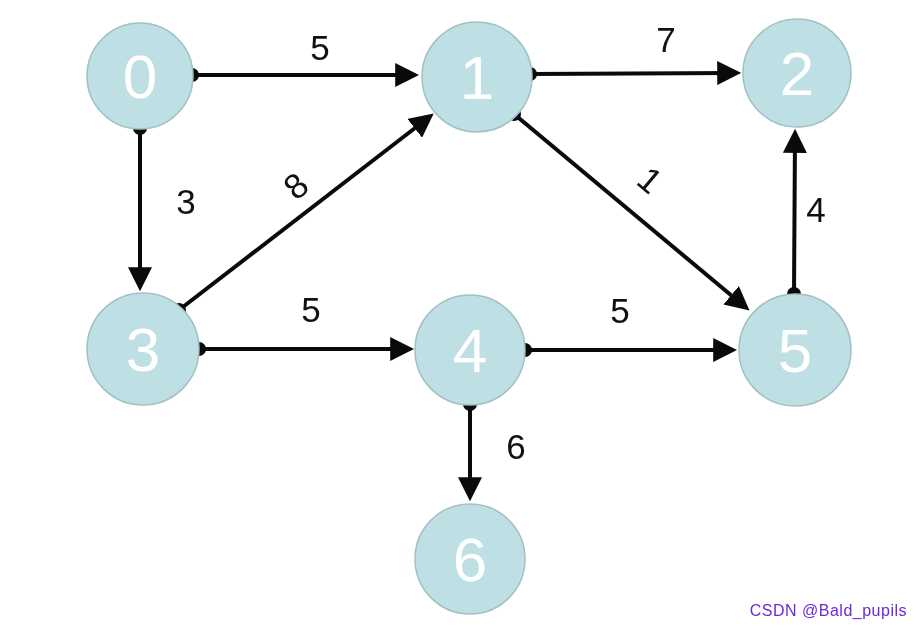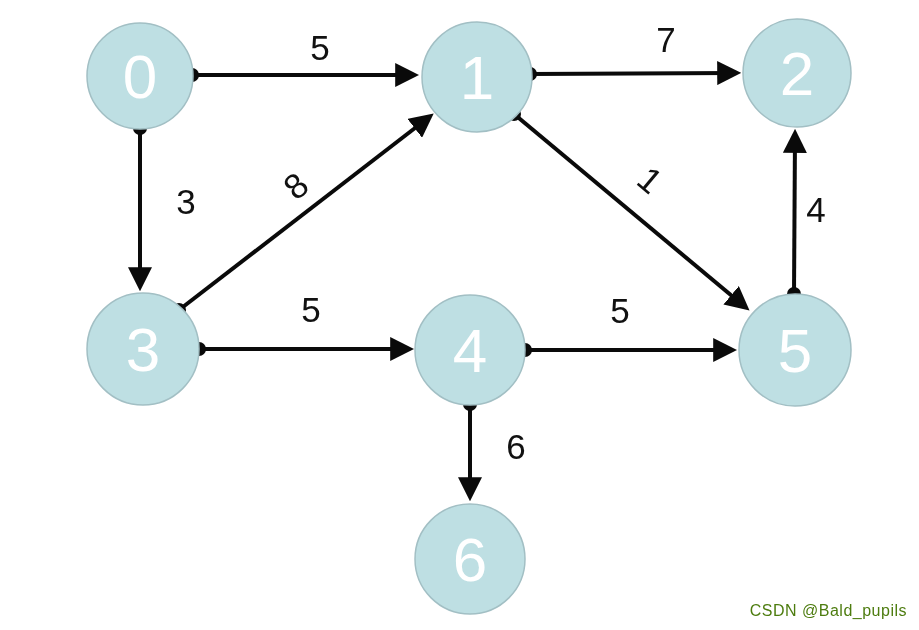--- a/index.html
+++ b/index.html
@@ -37,21 +37,21 @@
     stroke-width: 4;
   }
   svg circle.edge-dot {
     fill: #0a0a0a;
   }
   .watermark {
     position: absolute;
     right: 12px;
     bottom: 10px;
     font-size: 16px;
-    color: #4d7c0f;
+    color: #6d28d9;
     letter-spacing: 0.5px;
   }
 </style>
 </head>
 <body>
 
 <div class="stage">
   <svg width="919" height="630" viewBox="0 0 919 630">
     <defs>
       <marker id="arrow" viewBox="0 0 10 10" refX="7" refY="5" markerWidth="6" markerHeight="6" orient="auto-start-reverse">

